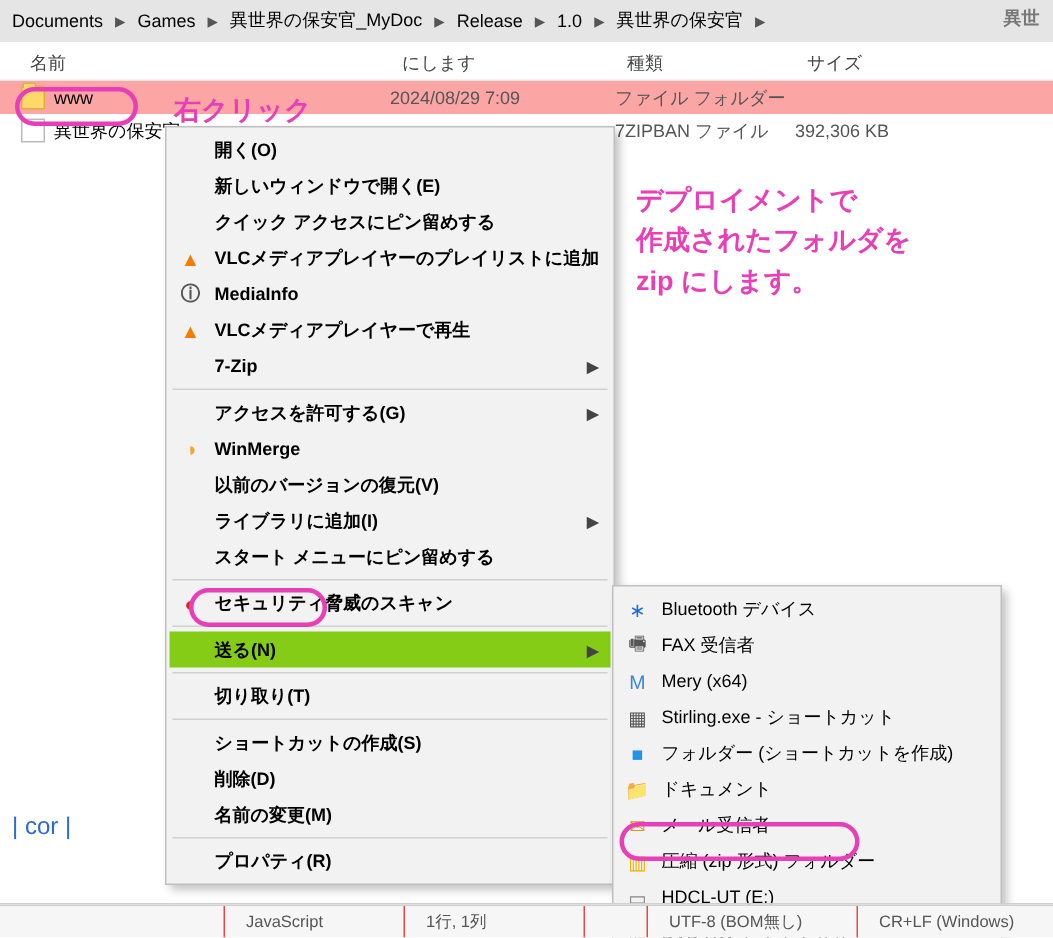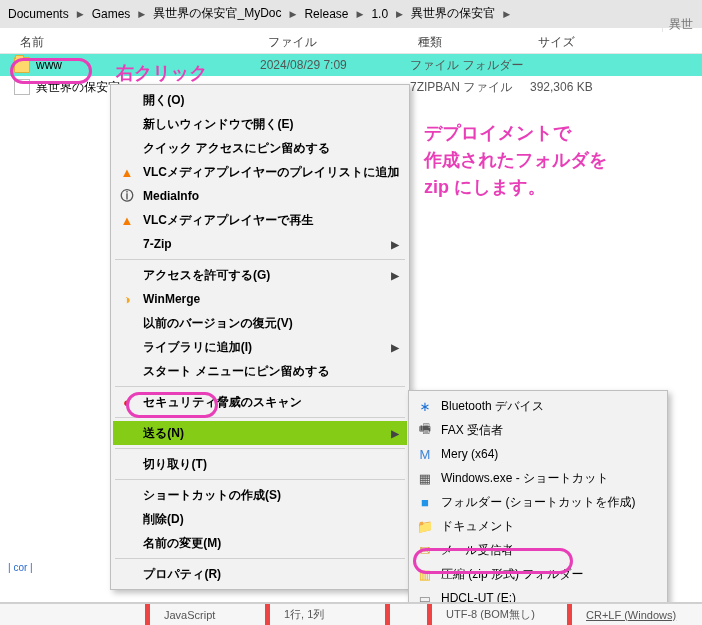--- a/index.html
+++ b/index.html
@@ -20,22 +20,22 @@
     height: 28px;
     padding: 0 4px;
     border-bottom: 1px solid #e5e5e5;
     background: #e5e5e5;
     gap: 2px;
   }
   .bc-item { padding: 2px 4px; cursor: default; }
   .bc-sep { color: #555; font-size: 9px; padding: 0 2px; }
   .search-stub {
     position: absolute; right:0; top:0; height:28px; width:40px;
-    border-left:1px solid #e5e5e5; padding:16px 6px; color:#777;
-    overflow:hidden; white-space:nowrap;
+    border-left:1px solid #e5e5e5; padding:4px 6px; color:#777;
+    overflow:hidden; white-space:nowrap;font-weight:bold;
   }
   
   .col-headers {
     display: flex;
     height: 26px;
     align-items: center;
     border-bottom: 1px solid #e5e5e5;
     color: #444;
     padding-top:4px;
   }
@@ -43,21 +43,21 @@
   .col-name { width: 260px; padding-left: 20px; }
   .col-date { width: 150px; }
   .col-type { width: 120px; }
   .col-size { width: 100px; }
   
   .file-row {
     display: flex;
     align-items: center;
     height: 22px;
   }
-  .file-row.sel { background: #5eead4; }
+  .file-row.sel { background: #fca5a5; }
   .file-icon { width:16px; height:16px; margin:0 6px 0 14px; flex:0 0 16px; }
   .folder-icon { width:16px;height:16px; background:#ffd86b; border:1px solid #d9b13b; border-radius:1px; position:relative;}
   .folder-icon::before{content:"";position:absolute;top:-3px;left:0;width:7px;height:3px;background:#ffd86b;border:1px solid #d9b13b;border-bottom:none;border-radius:1px 1px 0 0;}
   .cell-date { width:150px; color:#555; }
   .cell-type { width:120px; color:#555; }
   .cell-size { width:100px; color:#555; }
   .cell-name { width: calc(260px - 36px); }
   
   .annot {
     position: absolute;
@@ -107,25 +107,25 @@
   .statusbar {
     position:absolute; left:0; right:0; bottom:0;
     height: 22px;
     border-top:1px solid #d0d0d0;
     background:#f6f6f6;
     display:flex;
     align-items:center;
     font-size:11px;
     color:#555;
   }
-  .statusbar .sg { padding:0 14px; border-right:5px solid #ef4444; height:100%; display:flex;align-items:center;}
+  .statusbar .sg { padding:0 14px; border-right:1px solid #ef4444; height:100%; display:flex;align-items:center;}
   .col-partial-line {
     position:absolute;
-    left:8px; top:562px;
-    font-size:10px; color:#2a6bcc;
+    left:8px; top:543px;
+    font-size:16px; color:#2a6bcc;
   }
   .divider-above-status {
     position:absolute; left:0; right:0; bottom:22px;
     height:1px; background:#cfcfcf;
   }
   
   .ic-vlc{color:#f57c00;}
   .ic-winmerge{color:#f5a623;}
   .ic-trend{color:#e2231a;}
   .ic-bt{color:#1a6ed8;}
@@ -154,21 +154,21 @@
   <span class="bc-sep">▶</span>
   <span class="bc-item">1.0</span>
   <span class="bc-sep">▶</span>
   <span class="bc-item">異世界の保安官</span>
   <span class="bc-sep">▶</span>
 </div>
 <div class="search-stub">異世</div>
 
 <div class="col-headers">
   <div class="col col-name">名前</div>
-  <div class="col col-date">ファイル</div>
+  <div class="col col-date">にします</div>
   <div class="col col-type">種類</div>
   <div class="col col-size">サイズ</div>
 </div>
 
 <div class="file-row sel">
   <div class="file-icon">
       <div class="folder-icon"></div>
     </div>
   <div class="cell-name">www</div>
   <div class="cell-date">2024/08/29 7:09</div>
@@ -275,21 +275,21 @@
     <div class="ctx-row">
       <span class="ctx-icon ic-fax">🖷</span>
       <span class="label">FAX 受信者</span>
     </div>
     <div class="ctx-row">
       <span class="ctx-icon ic-mery">M</span>
       <span class="label">Mery (x64)</span>
     </div>
     <div class="ctx-row">
       <span class="ctx-icon ic-stir">▦</span>
-      <span class="label">Windows.exe - ショートカット</span>
+      <span class="label">Stirling.exe - ショートカット</span>
     </div>
     <div class="ctx-row">
       <span class="ctx-icon ic-desk">■</span>
       <span class="label">フォルダー (ショートカットを作成)</span>
     </div>
     <div class="ctx-row">
       <span class="ctx-icon ic-doc">📁</span>
       <span class="label">ドキュメント</span>
     </div>
     <div class="ctx-row">
@@ -315,14 +315,14 @@
 <div class="col-partial-line">| cor |</div>
 
 <div class="divider-above-status"></div>
 
 <div class="statusbar">
   <div class="sg" style="width:150px;"></div>
   <div class="sg" style="width:120px;">JavaScript</div>
   <div class="sg" style="width:120px;">1行, 1列</div>
   <div class="sg" style="flex:1;"></div>
   <div class="sg" style="width:140px;">UTF-8 (BOM無し)</div>
-  <div class="sg" style="width:130px;border-right:none;text-decoration:underline;">CR+LF (Windows)</div>
+  <div class="sg" style="width:130px;border-right:none;">CR+LF (Windows)</div>
 </div>
 
 </body></html>

